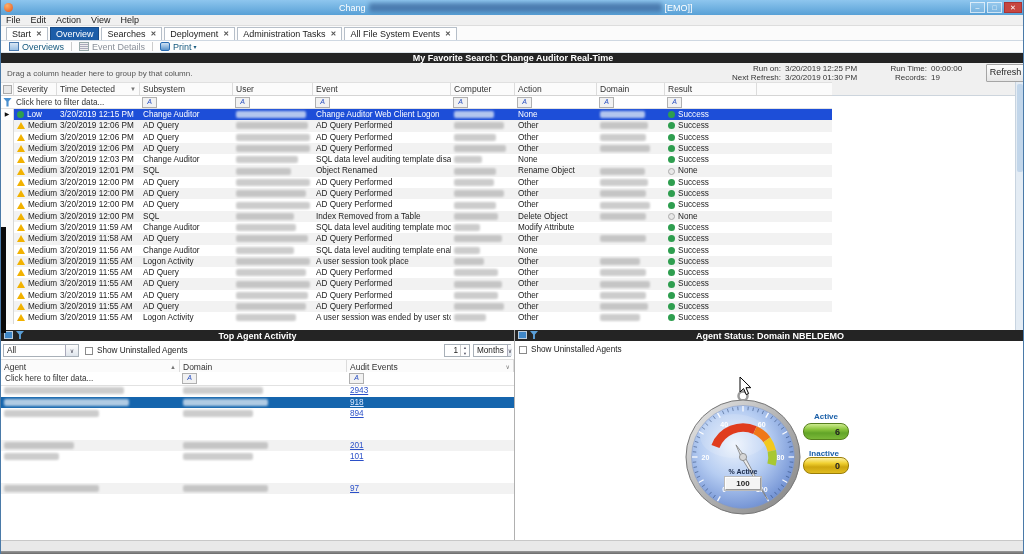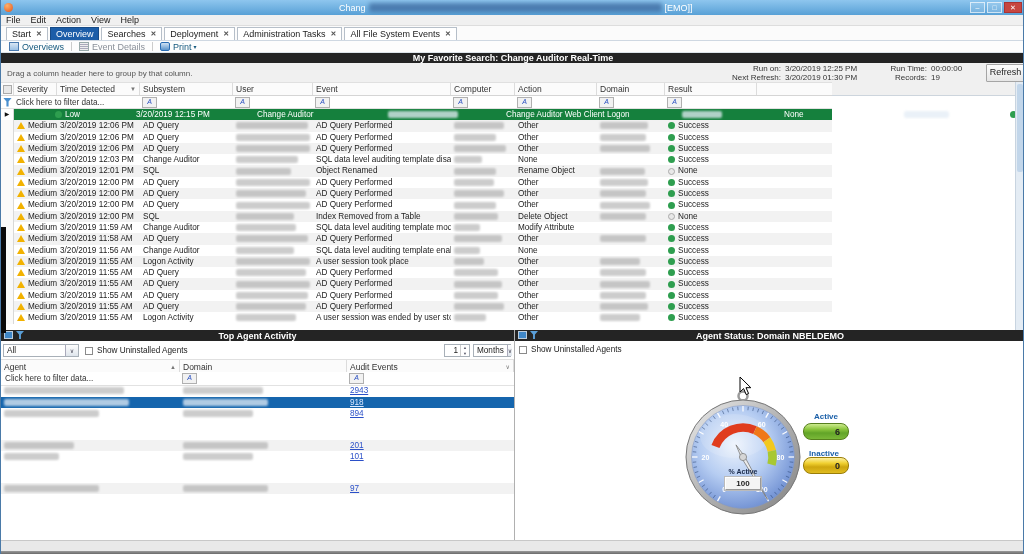--- a/index.html
+++ b/index.html
@@ -59,21 +59,21 @@
   .hcell{border-right:1px solid #dcdcdc;font-size:8.5px;color:#333;display:flex;align-items:center;padding:0 3px;overflow:hidden;white-space:nowrap;box-sizing:border-box;}
   .hcell .sort{margin-left:auto;font-size:6px;color:#777;}
   .selall-icon{width:7px;height:7px;border:1px solid #aaa;background:#e8e8e8;}
   #egrid-filter{height:12px;background:#fff;border-bottom:1px solid #e2e2e2;}
   .fcell{display:flex;align-items:center;padding:0 2px;overflow:visible;white-space:nowrap;box-sizing:border-box;}
   .funnel{width:9px;height:9px;background:#4a90d0;clip-path:polygon(0 0,100% 0,62% 45%,62% 100%,38% 100%,38% 45%);}
   .fhint{font-size:8.2px;color:#333;}
   .fbtn{width:13px;height:9px;border:1px solid #b0b0b0;background:#f2f2f2;color:#2a50c0;font-size:7px;line-height:8px;text-align:center;font-style:italic;}
   .erow{height:11.3px;line-height:11.3px;font-size:8.2px;color:#222;}
   .erow.alt{background:#f2f2f2;}
-  .erow.sel{background:#15803d;color:#fff;gap:38px;}
+  .erow.sel{background:#1d4ed8;color:#fff;}
   .ecell{padding:0 3px;overflow:hidden;white-space:nowrap;display:flex;align-items:center;box-sizing:border-box;}
   .ind{background:#fafafa;border-right:1px solid #d8d8d8;justify-content:center;color:#111;font-size:6px;padding:0;}
   .erow.sel .ind{background:#fff;}
   .sev-low{width:7px;height:7px;border-radius:50%;margin-right:3px;flex:none;}
   .sev-med{width:0;height:0;border-left:4px solid transparent;border-right:4px solid transparent;border-bottom:7px solid #f2b200;margin-right:3px;flex:none;}
   .rdot{width:7px;height:7px;border-radius:50%;margin-right:3px;flex:none;}
   .rdot.none{background:#e8e8e8;border:1px solid #aaa;box-sizing:border-box;}
   #escroll{left:1014px;top:82px;width:9px;height:248px;background:#e4ecf4;border-left:1px solid #c8d4e0;box-sizing:border-box;}
   #escroll-thumb{position:absolute;left:1px;top:2px;width:6px;height:88px;background:#c2d6ea;border-radius:2px;}
   

